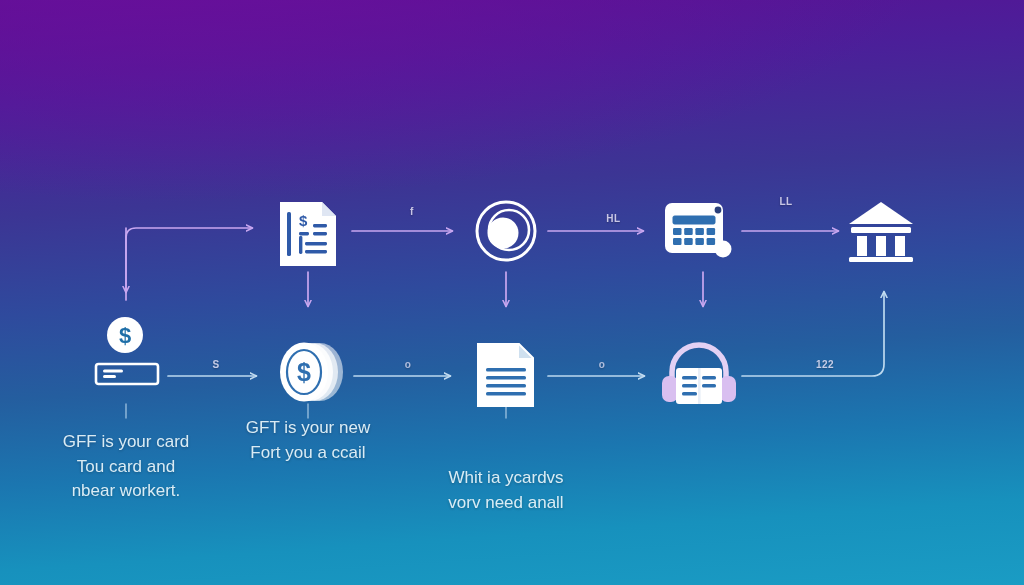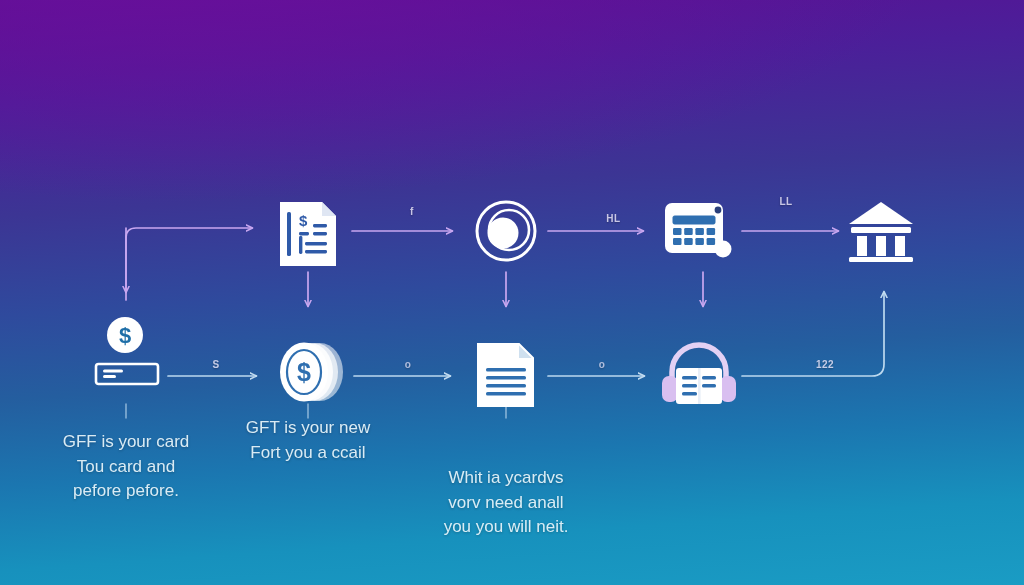--- a/index.html
+++ b/index.html
@@ -221,27 +221,26 @@
   <div class="edge-label" style="left:602px; top:213px;padding-left:23px;">HL</div>
   <div class="edge-label" style="left:786px; top:196px;">LL</div>
   <div class="edge-label" style="left:216px; top:359px;">S</div>
   <div class="edge-label dim" style="left:408px; top:359px;">o</div>
   <div class="edge-label dim" style="left:602px; top:359px;">o</div>
   <div class="edge-label" style="left:825px; top:359px;">122</div>
 
   <div class="caption" style="left:126px; top:430px;">
     <span class="ln">GFF is your card</span>
     <span class="ln">Tou card and</span>
-    <span class="ln">pefore pefore.</span>
+    <span class="ln">nbear workert.</span>
   </div>
 
   <div class="caption" style="left:308px; top:416px;">
     <span class="ln">GFT is your new</span>
     <span class="ln">Fort you a ccail</span>
   </div>
 
   <div class="caption" style="left:506px; top:430px;margin-top:36px;">
     <span class="ln">Whit ia ycardvs</span>
     <span class="ln">vorv need anall</span>
-    <span class="ln">you you will neit.</span>
   </div>
 
 </div>
 
 </body></html>

